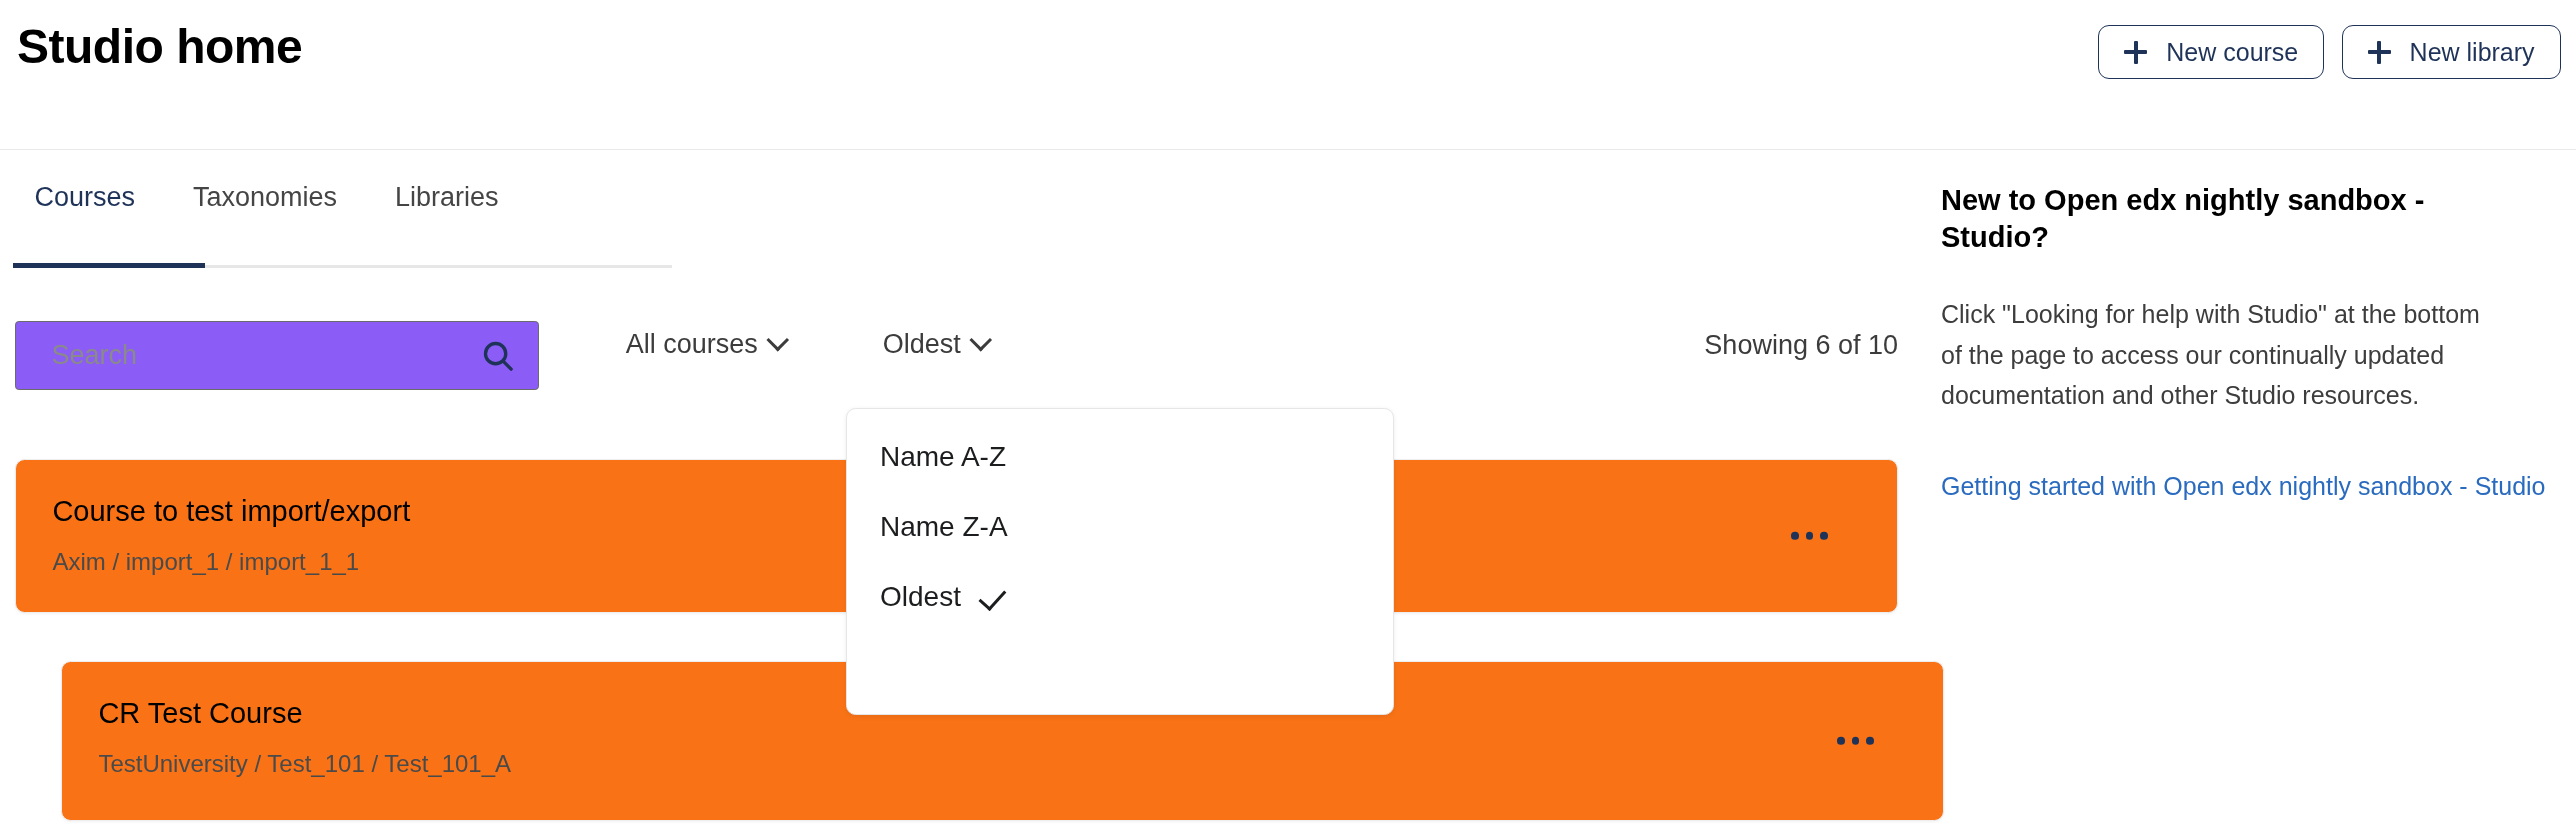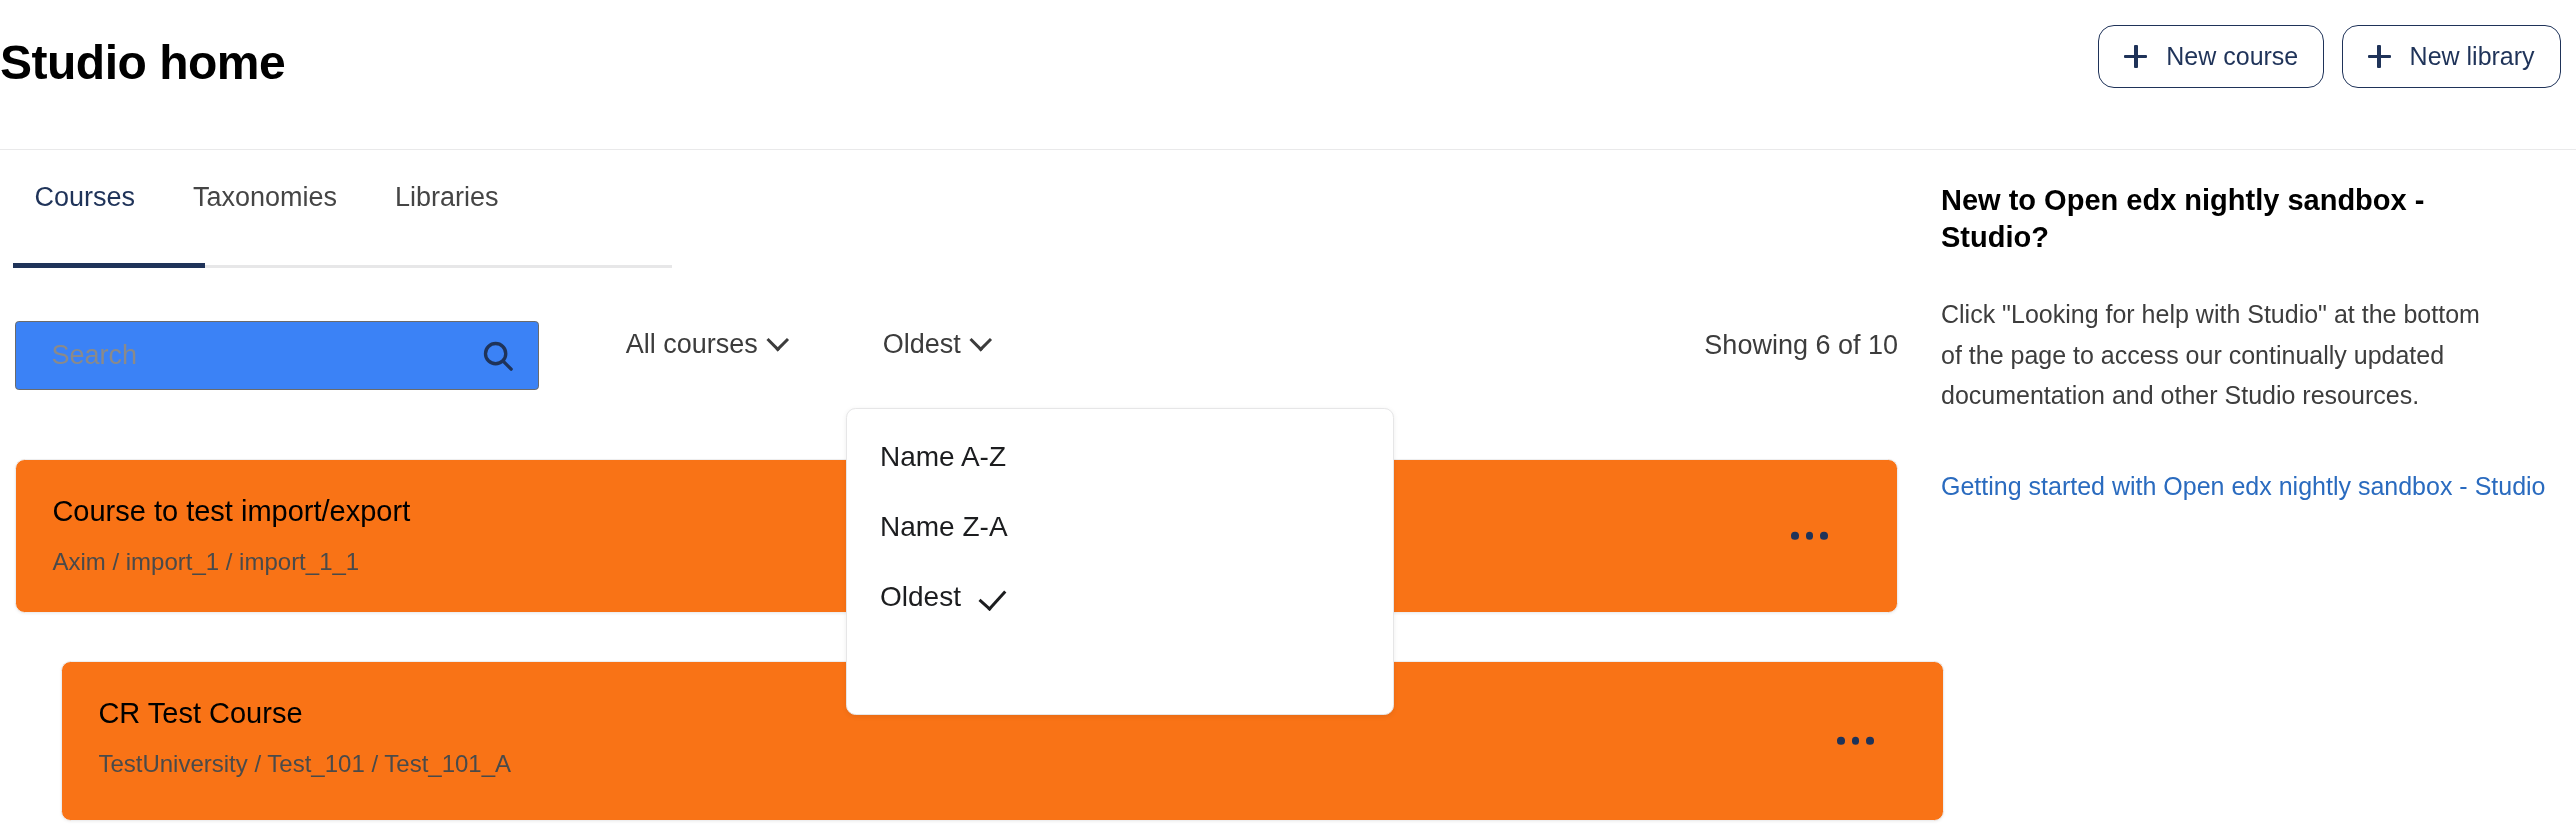--- a/index.html
+++ b/index.html
@@ -11,32 +11,32 @@
     overflow: hidden;
   }
   .page { position: relative; width: 2576px; height: 831px; background: #fff; }
 
   
   .header {
     position: absolute; left: 0; top: 0; width: 2576px; height: 150px;
     border-bottom: 1.9px solid #e9e9ea;
   }
   .page-title {
-    position: absolute; left: 0; top: 21px;
+    position: absolute; left: 17px; top: 21px;
     font-size: 48px; font-weight: bold; letter-spacing: -0.5px;
-    color: #000; line-height: 1.1; white-space: nowrap; margin-top: 16px;
+    color: #000; line-height: 1.1; white-space: nowrap;
   }
   .header-actions {
     position: absolute; right: 15.4px; top: 25px;
     display: flex; gap: 17.3px; align-items: center;
   }
   .btn-outline {
     display: inline-flex; align-items: center; gap: 19px;
-    height: 63px; padding: 0 25px;
-    border: 1.9px solid #1f3359; border-radius: 16px;
+    height: 54px; padding: 0 25px;
+    border: 1.9px solid #1f3359; border-radius: 11px;
     background: #fff; color: #1f3359;
     font-family: "Liberation Sans", sans-serif;
     font-size: 25px; font-weight: 400; white-space: nowrap;
     cursor: pointer;
   }
   .plus-icon { display: inline-block; width: 23px; height: 23px; position: relative; }
   .plus-icon::before, .plus-icon::after {
     content: ""; position: absolute; background: #1f3359; border-radius: 1px;
   }
   .plus-icon::before { left: 0; top: 9.6px; width: 23px; height: 3.8px; }
@@ -59,21 +59,21 @@
   .tab-underline {
     position: absolute; left: 13.4px; top: 263px; width: 192px; height: 4.8px;
     background: #1f3359;
   }
 
   
   .search-box {
     position: absolute; left: 15.4px; top: 321px;
     width: 524px; height: 69px;
     border: 1.9px solid #6b6b6b; border-radius: 3.8px;
-    background: #3b82f6; display: flex; align-items: flex-end;
+    background: #8b5cf6; display: flex; align-items: flex-end;
   }
   .search-input {
     border: none; outline: none; background: transparent;
     font-family: "Liberation Sans", sans-serif;
     font-size: 27px; color: #1c1c1c;
     padding: 0 0 0 35px; flex: 1; height: 100%;
   }
   .search-input::placeholder { color: #8a8a8a; opacity: 1; }
   .search-icon-btn {
     width: 81px; height: 100%; display: flex; align-items: center;

